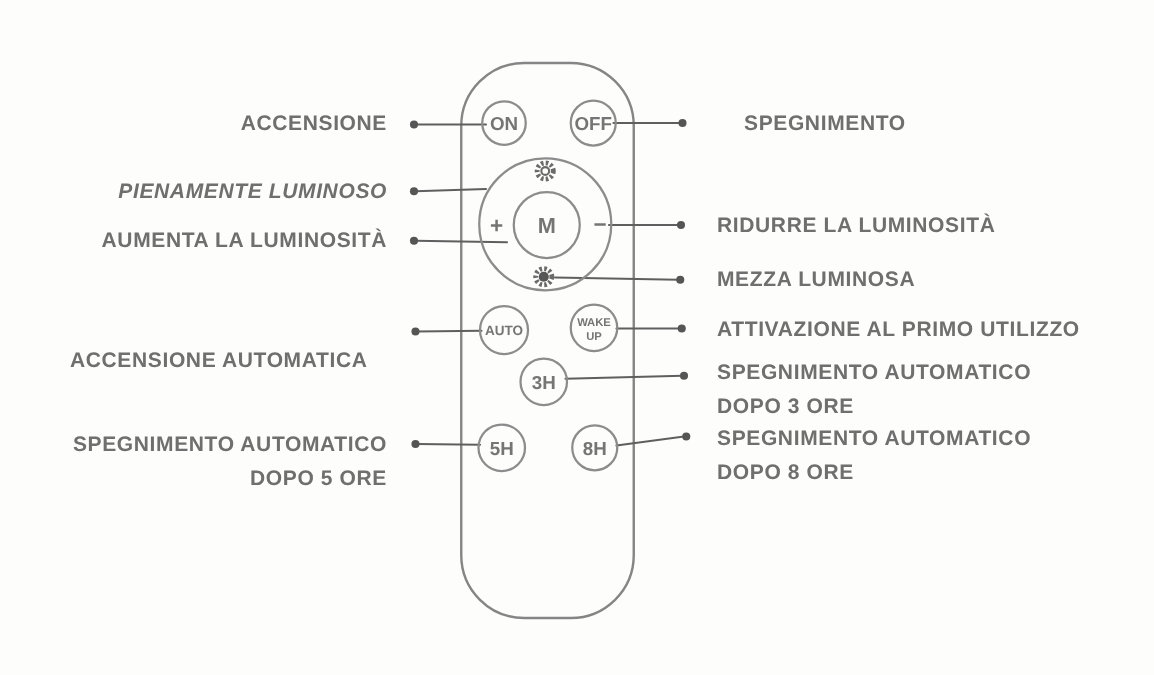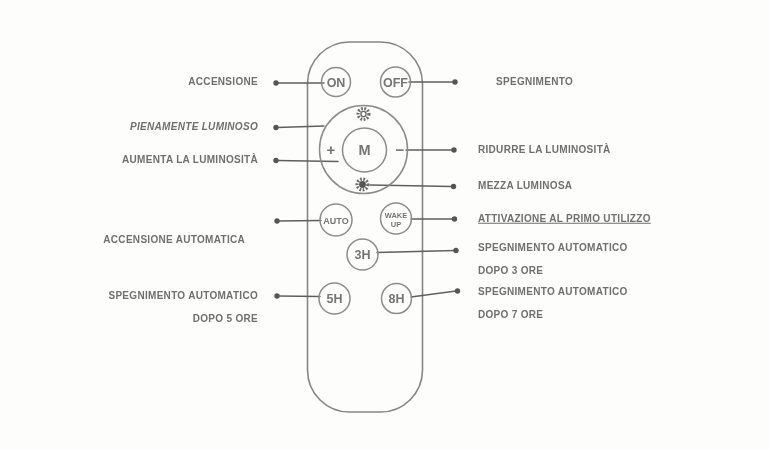--- a/index.html
+++ b/index.html
@@ -52,21 +52,21 @@
     fill: #555555;
   }
   .sun-ray {
     fill: none;
     stroke: #6a6a6a;
   }
   .label {
     position: absolute;
     transform: translateY(-50%);
     color: #6f6f6f;
-    font-size: 10px;
+    font-size: 14px;
     font-weight: bold;
     letter-spacing: 0.03em;
     line-height: 22.5px;
     white-space: nowrap;
   }
   .label.left-col { text-align: right; }
   .label.right-col { text-align: left; }
 </style>
 </head>
 <body style="background: rgb(253, 253, 252);">
@@ -175,25 +175,25 @@
 
   <div class="label right-col" style="top:82px; left:496px;">
     <div>SPEGNIMENTO</div>
   </div>
   <div class="label right-col" style="top:150px; left:478px;">
     <div>RIDURRE LA LUMINOSITÀ</div>
   </div>
   <div class="label right-col" style="top:186px; left:478px;">
     <div>MEZZA LUMINOSA</div>
   </div>
-  <div class="label right-col" style="top:219px; left:478px;text-decoration:underline;">
+  <div class="label right-col" style="top:219px; left:478px;">
     <div>ATTIVAZIONE AL PRIMO UTILIZZO</div>
   </div>
   <div class="label right-col" style="top:259px; left:478px;">
     <div>SPEGNIMENTO AUTOMATICO</div>
     <div>DOPO 3 ORE</div>
   </div>
   <div class="label right-col" style="top:303px; left:478px;">
     <div>SPEGNIMENTO AUTOMATICO</div>
-    <div>DOPO 7 ORE</div>
+    <div>DOPO 8 ORE</div>
   </div>
 
 </div>
 
 </body></html>

